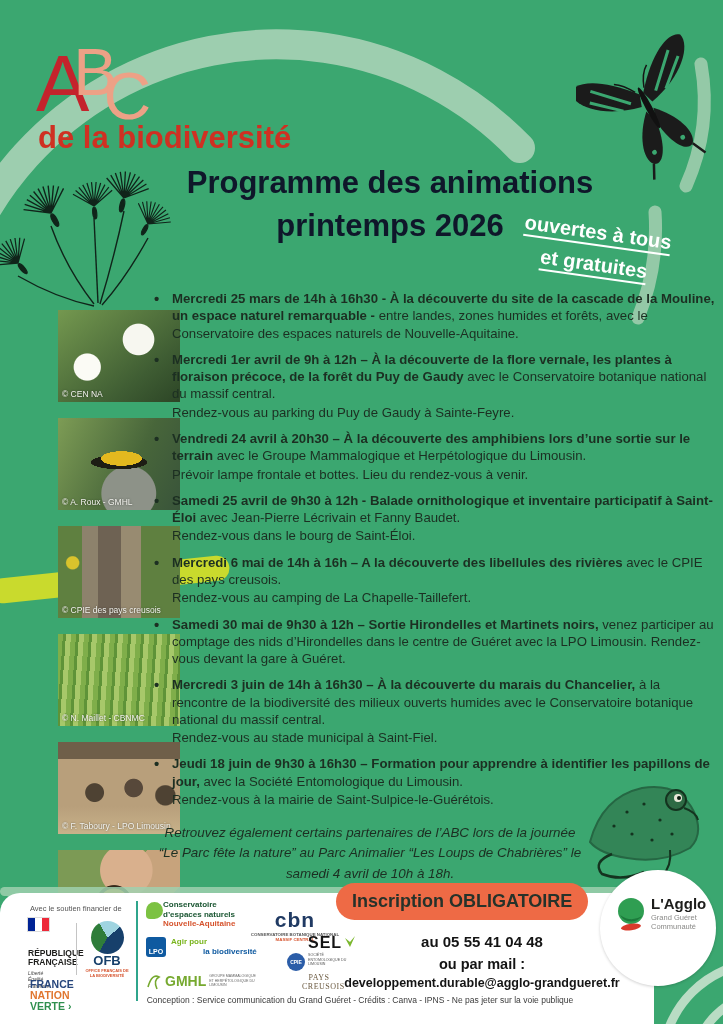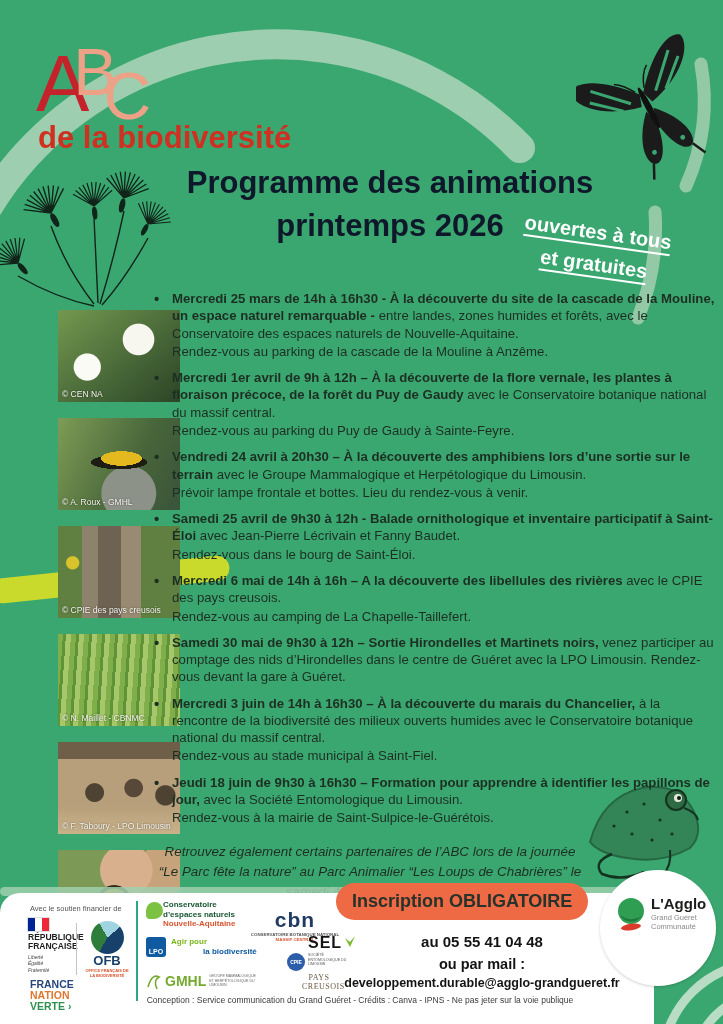--- a/index.html
+++ b/index.html
@@ -78,21 +78,21 @@
   .footer-stripe{position:absolute;left:0;top:887px;width:680px;height:9px;background:#9fd0ae;
        border-radius:8px;z-index:3;opacity:.85;}
   .footer{position:absolute;left:0;top:893px;width:654px;height:131px;background:#fff;
           border-top-left-radius:20px;z-index:4;}
   .green-strip{position:absolute;right:0;top:893px;width:16px;height:105px;background:#3ba770;
           border-bottom-left-radius:12px;z-index:5;}
   .support-label{position:absolute;left:30px;top:11px;font-size:7.5px;color:#555;}
   .rf{position:absolute;left:28px;top:25px;}
   .rf-flag{width:21px;height:13px;display:flex;outline:1px solid #ddd;}
   .rf-flag i{flex:1;}
-  .rf-name{font-size:8.5px;font-weight:800;color:#1d1d1b;line-height:1.1;margin-top:2px;white-space:pre-line;}
+  .rf-name{font-size:8.5px;font-weight:800;color:#1d1d1b;line-height:1.1;margin-top:18px;white-space:pre-line;}
   .rf-motto{font-size:5px;color:#444;font-style:italic;margin-top:2px;white-space:pre-line;line-height:1.3;}
   .div-gray{position:absolute;left:76px;top:30px;width:1px;height:52px;background:#c4c4c4;}
   .ofb{position:absolute;left:84px;top:28px;width:46px;text-align:center;}
   .ofb-circle{width:33px;height:33px;border-radius:50%;margin:0 auto;
       background:conic-gradient(from 210deg,#2f7d3a 0 120deg,#9fd4e0 120deg 200deg,#17406b 200deg 360deg);}
   .ofb-abbr{font-size:13px;font-weight:800;color:#17406b;line-height:1.1;}
   .ofb-name{font-size:4px;color:#d6542e;font-weight:700;}
   .fnv{position:absolute;left:30px;top:86px;font-weight:800;font-size:10.5px;line-height:1.05;}
   .fnv1{color:#27467c;} .fnv2{color:#e0762f;} .fnv3{color:#2f8f4e;}
   .div-teal{position:absolute;left:136px;top:8px;width:2px;height:100px;background:#2fa58c;}
@@ -215,21 +215,21 @@
     <figure class="photo p4">
         <span class="credit">© F. Taboury - LPO Limousin</span>
       </figure>
     <figure class="photo p6">
         <span class="credit">© F. Dissard - SEL</span>
       </figure>
   </div>
 
   <div class="content">
     <ul class="events">
-      <li><span class="b">Mercredi 25 mars de 14h à 16h30 - À la découverte du site de la cascade de la Mouline, un espace naturel remarquable -</span><span> entre landes, zones humides et forêts, avec le Conservatoire des espaces naturels de Nouvelle-Aquitaine.</span><div class="meet">Rendez-vous au parking de la cascade de la Mouline à Anzême.</div></li>
+      <li><span class="b">Mercredi 25 mars de 14h à 16h30 - À la découverte du site de la cascade de la Mouline, un espace naturel remarquable -</span><span> entre landes, zones humides et forêts, avec le Conservatoire des espaces naturels de Nouvelle-Aquitaine.</span></li>
       <li><span class="b">Mercredi 1er avril de 9h à 12h – À la découverte de la flore vernale, les plantes à floraison précoce, de la forêt du Puy de Gaudy</span><span> avec le Conservatoire botanique national du massif central.</span><div class="meet">Rendez-vous au parking du Puy de Gaudy à Sainte-Feyre.</div></li>
       <li><span class="b">Vendredi 24 avril à 20h30 – À la découverte des amphibiens lors d’une sortie sur le terrain</span><span> avec le Groupe Mammalogique et Herpétologique du Limousin.</span><div class="meet">Prévoir lampe frontale et bottes. Lieu du rendez-vous à venir.</div></li>
       <li><span class="b">Samedi 25 avril de 9h30 à 12h - Balade ornithologique et inventaire participatif à Saint-Éloi</span><span> avec Jean-Pierre Lécrivain et Fanny Baudet.</span><div class="meet">Rendez-vous dans le bourg de Saint-Éloi.</div></li>
       <li><span class="b">Mercredi 6 mai de 14h à 16h – A la découverte des libellules des rivières</span><span> avec le CPIE des pays creusois.</span><div class="meet">Rendez-vous au camping de La Chapelle-Taillefert.</div></li>
       <li><span class="b">Samedi 30 mai de 9h30 à 12h – Sortie Hirondelles et Martinets noirs,</span><span> venez participer au comptage des nids d’Hirondelles dans le centre de Guéret avec la LPO Limousin. Rendez-vous devant la gare à Guéret.</span></li>
       <li><span class="b">Mercredi 3 juin de 14h à 16h30 – À la découverte du marais du Chancelier,</span><span> à la rencontre de la biodiversité des milieux ouverts humides avec le Conservatoire botanique national du massif central.</span><div class="meet">Rendez-vous au stade municipal à Saint-Fiel.</div></li>
       <li><span class="b">Jeudi 18 juin de 9h30 à 16h30 – Formation pour apprendre à identifier les papillons de jour,</span><span> avec la Société Entomologique du Limousin.</span><div class="meet">Rendez-vous à la mairie de Saint-Sulpice-le-Guérétois.</div></li>
     </ul>
     <p class="note">Retrouvez également certains partenaires de l’ABC lors de la journée “Le Parc fête la nature” au Parc Animalier “Les Loups de Chabrières” le samedi 4 avril de 10h à 18h.</p>
   </div>

